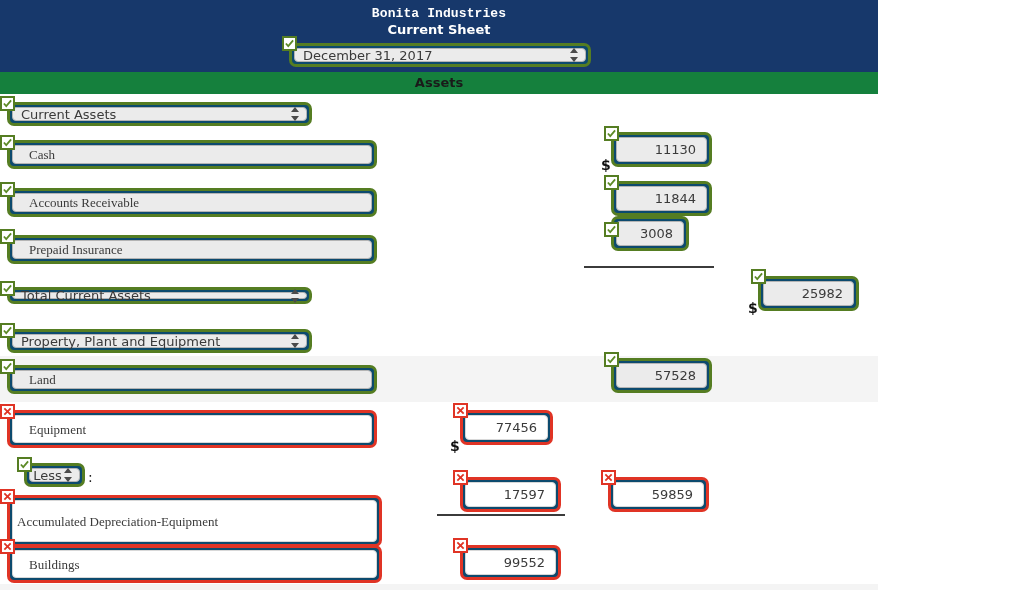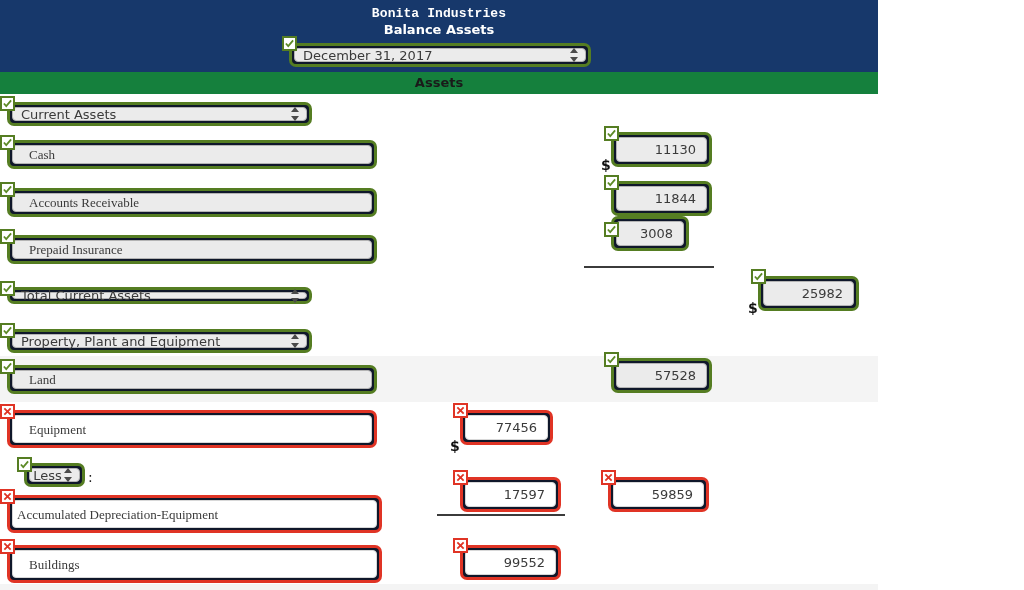--- a/index.html
+++ b/index.html
@@ -68,21 +68,21 @@
     height: 6px;
     background: #f4f4f4;
   }
 
   
   .fld {
     position: absolute;
     box-sizing: border-box;
     border-radius: 7px;
     border: 3px solid #557d22;
-    background: #0f172a;
+    background: #0c4a6e;
     padding: 2px;
   }
   .fld.err { border-color: #e03425; }
 
   .fld > .inner {
     box-sizing: border-box;
     width: 100%;
     height: 100%;
     border-radius: 4px;
     border: 1px solid #b4b4b4;
@@ -153,21 +153,21 @@
     position: absolute;
     height: 0;
     border-top: 2px solid #3b3b3b;
   }
 </style>
 </head>
 <body>
 
 <div class="doc-header">
   <div class="company">Bonita Industries</div>
-  <div class="stmt">Balance Assets</div>
+  <div class="stmt">Current Sheet</div>
 </div>
 
 <div class="assets-bar">Assets</div>
 <div class="land-stripe"></div>
 <div class="bottom-stripe"></div>
 
 <div class="badge ok" style="left:282px; top:36px;">
   <svg width="9" height="9" viewBox="0 0 10 10">
       <path d="M1 5 L3.6 8 L9 1.5" stroke="#5d8a26" stroke-width="2" fill="none"></path>
     </svg>
@@ -383,21 +383,21 @@
   <div class="inner right">
     <span>59859</span>
   </div>
 </div>
 
 <div class="badge bad" style="left:0px; top:489px;">
   <svg width="9" height="9" viewBox="0 0 10 10">
       <path d="M1.5 1.5 L8.5 8.5 M8.5 1.5 L1.5 8.5" stroke="#e03425" stroke-width="2" fill="none"></path>
     </svg>
 </div>
-<div class="fld err" style="left:7px; top:495px; width:375px; height:38px;">
+<div class="fld err" style="left:7px; top:495px; width:375px; height:52px;">
   <div class="inner left tight">
     <span>Accumulated Depreciation-Equipment</span>
   </div>
 </div>
 
 <div class="badge bad" style="left:0px; top:539px;">
   <svg width="9" height="9" viewBox="0 0 10 10">
       <path d="M1.5 1.5 L8.5 8.5 M8.5 1.5 L1.5 8.5" stroke="#e03425" stroke-width="2" fill="none"></path>
     </svg>
 </div>

